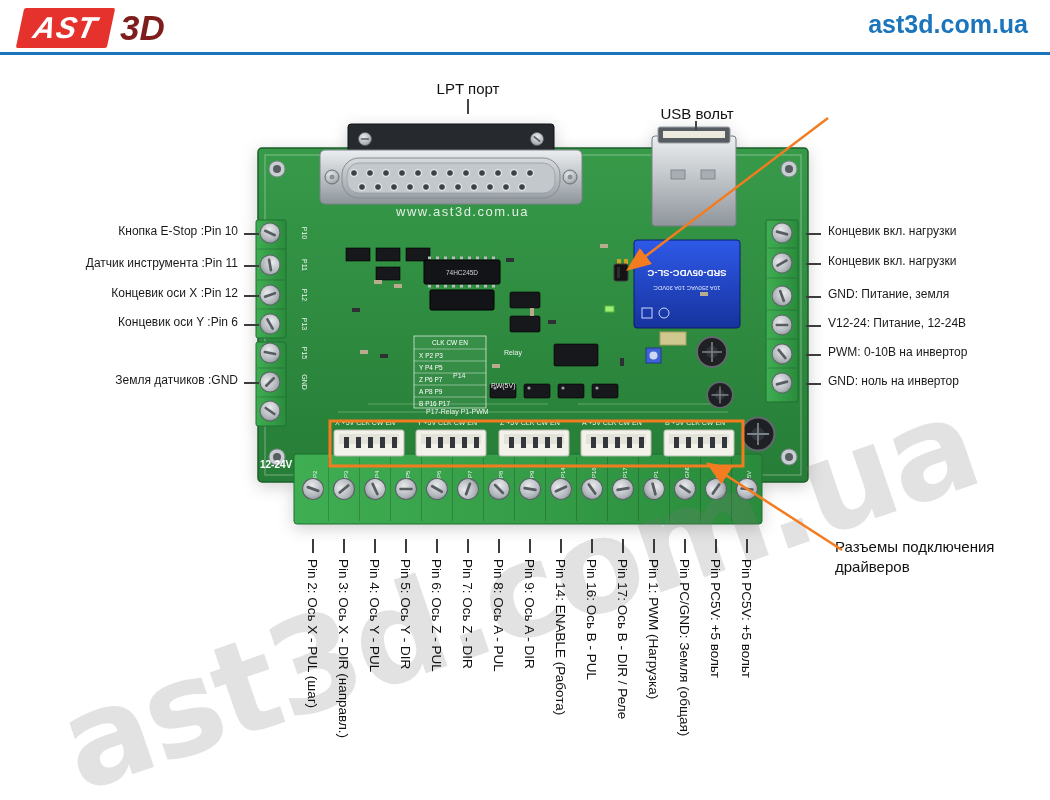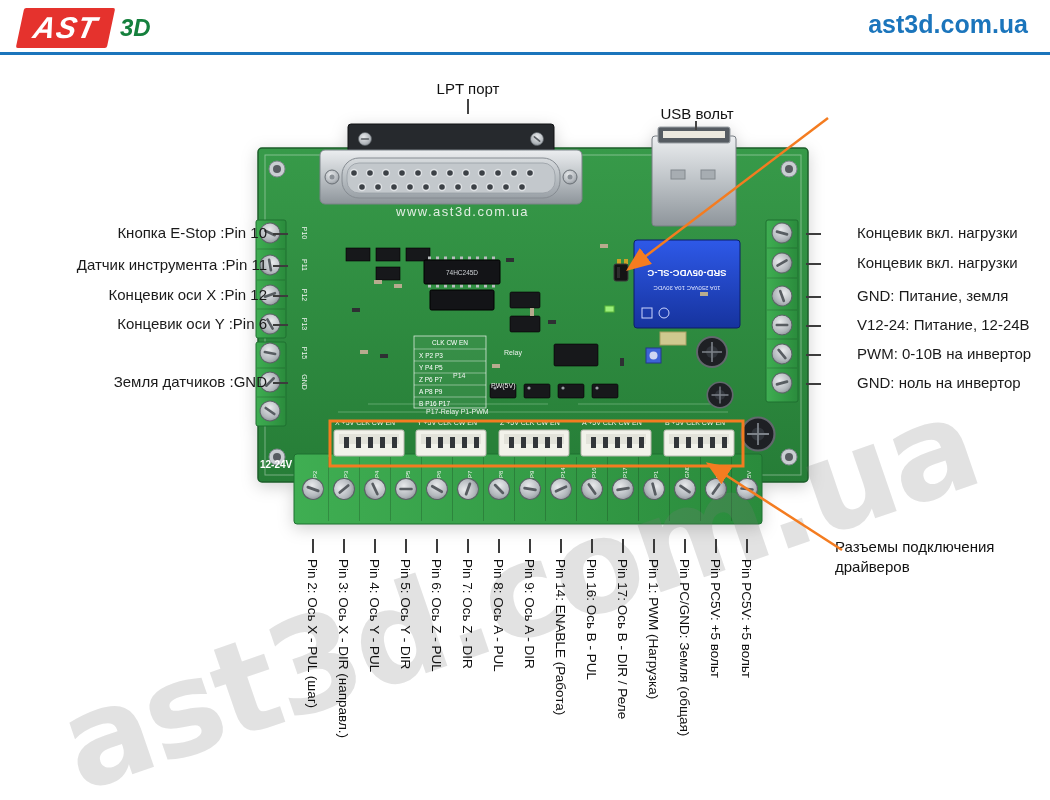--- a/index.html
+++ b/index.html
@@ -3,34 +3,34 @@
 <meta charset="utf-8">
 <style>
   html,body{margin:0;padding:0;background:#fff;}
   .page{position:relative;width:1050px;height:800px;overflow:hidden;background:#fff;
         font-family:"Liberation Sans",sans-serif;color:#1a1a1a;}
 
   
   .logo{position:absolute;left:20px;top:8px;display:flex;align-items:center;gap:9px;z-index:3;}
   .logo-red{background:#e5322d;transform:skewX(-12deg);padding:3px 14px;border-radius:2px;}
   .logo-red .t{display:inline-block;color:#fff;font-weight:bold;font-style:italic;font-size:30px;letter-spacing:1px;}
-  .logo-3d{color:#15803d;font-size:24px;font-weight:bold;font-style:italic;}
+  .logo-3d{color:#7f1d1d;font-size:35px;font-weight:bold;font-style:italic;}
   .website{position:absolute;right:22px;top:10px;font-size:25px;font-weight:bold;color:#1b75bc;z-index:3;}
   .header-line{position:absolute;left:0;top:52px;width:1050px;height:3px;background:#1b75bc;z-index:3;}
 
   
   .ann{position:absolute;font-size:15px;color:#111;z-index:3;}
   .lpt-label{left:398px;top:80px;width:140px;text-align:center;}
   .usb-label{left:640px;top:105px;width:114px;text-align:center;}
   .relay-note{left:832px;top:78px;line-height:19px;}
   .relay-note span{display:block;}
   .drivers-note{left:835px;top:537px;line-height:20px;}
   .vtick{position:absolute;width:2px;background:#444;z-index:3;}
 
-  .side-label{position:absolute;font-size:15px;white-space:nowrap;z-index:3;padding-left:29px;}
+  .side-label{position:absolute;font-size:12px;white-space:nowrap;z-index:3;}
   .side-label.left{left:0;width:238px;text-align:right;}
   .side-label.left .lead{position:absolute;right:-21px;top:9px;width:15px;height:2px;background:#3c3c3c;}
   .side-label.right{left:828px;}
   .side-label.right .lead{position:absolute;left:-22px;top:9px;width:15px;height:2px;background:#3c3c3c;}
 
   .bottom-label{position:absolute;top:539px;height:17px;line-height:17px;font-size:13.5px;white-space:nowrap;
                 transform:rotate(90deg);transform-origin:0 0;color:#111;z-index:3;}
   .bottom-label .lead-v{display:inline-block;width:14px;height:2px;background:#3c3c3c;vertical-align:4px;margin-right:6px;}
 
   .board-wrap{position:absolute;left:248px;top:112px;z-index:1;}

